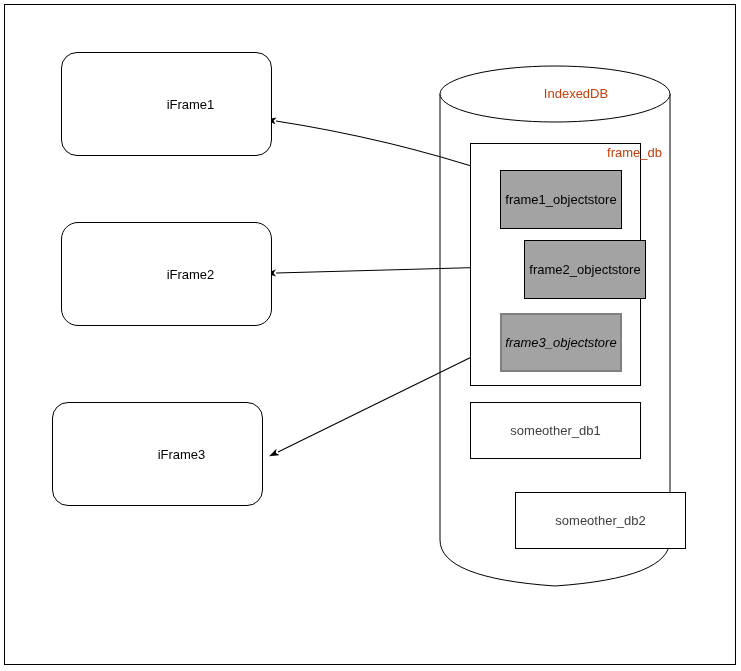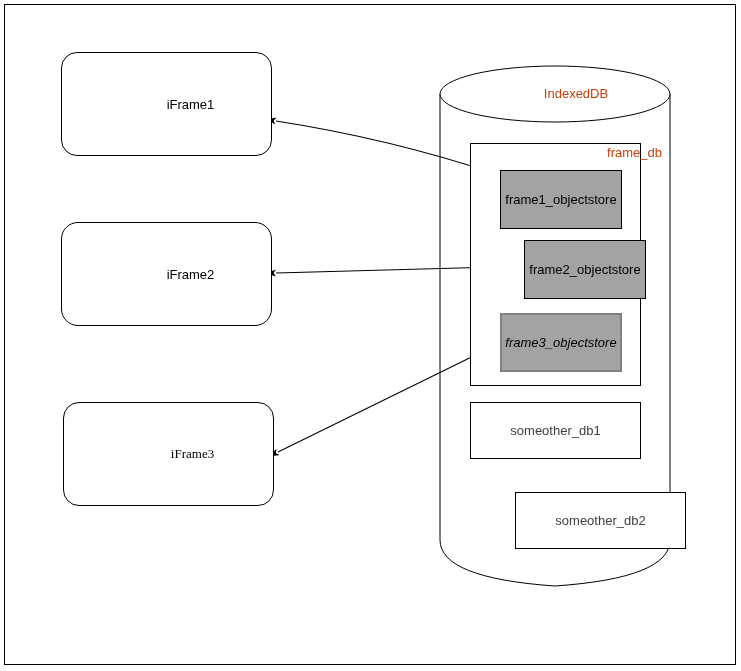--- a/index.html
+++ b/index.html
@@ -57,21 +57,21 @@
     box-sizing: border-box;
     display: flex;
     align-items: center;
     justify-content: center;
     font-size: 13px;
     color: #000000;
     padding-left: 48px;
   }
   #iframe1 { left: 61px;  top: 52px; }
   #iframe2 { left: 61px;  top: 222px; border-radius: 17px; }
-  #iframe3 { left: 63px;  top: 402px; font-family: Liberation Serif, serif; }
+  #iframe3 { left: 52px;  top: 402px; }
 
   
   #cyl-label {
     position: absolute;
     left: 440px;
     top: 86px;
     width: 230px;
     text-align: center;
     font-size: 13px;
   }

